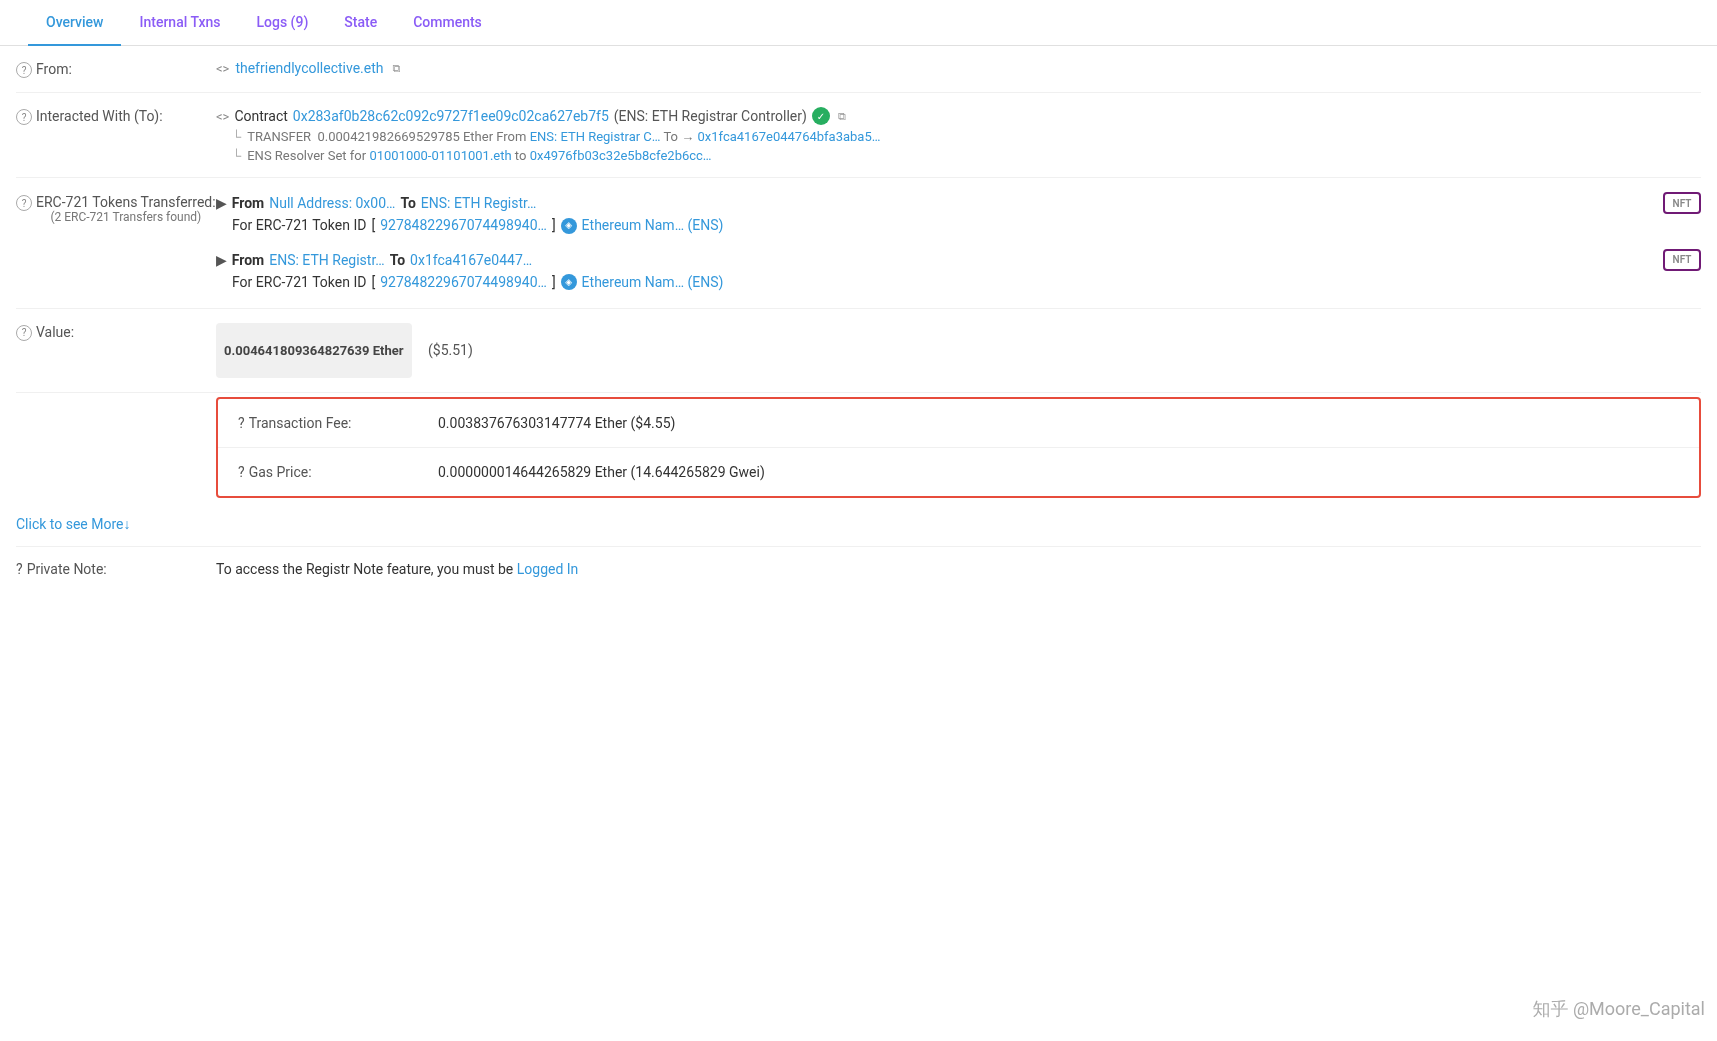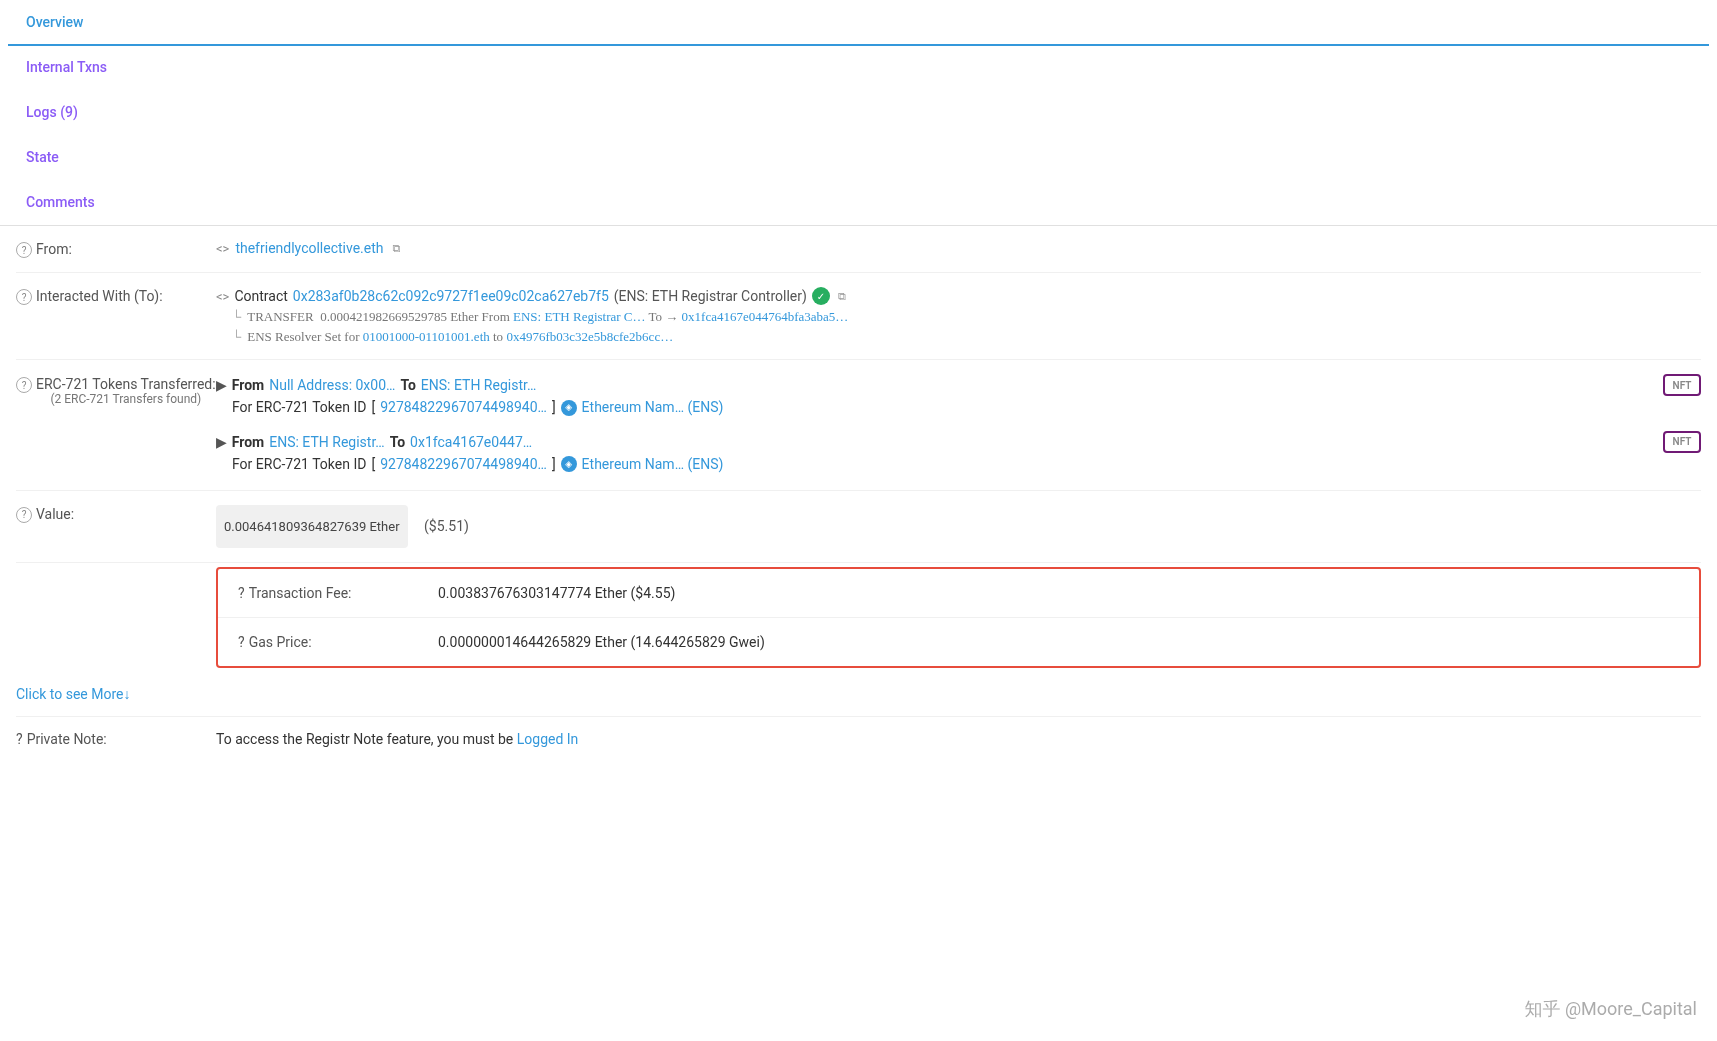--- a/index.html
+++ b/index.html
@@ -7,22 +7,21 @@
       font-family: -apple-system, BlinkMacSystemFont, "Segoe UI", Roboto, sans-serif;
       font-size: 14px;
       color: #333;
       background: #fff;
     }
 
     
     .tabs {
       display: flex;
       border-bottom: 1px solid #e0e0e0;
-      padding: 0 8px;
-      flex-direction: column;
+      padding: 0 28px;
     }
     .tab {
       padding: 14px 18px;
       cursor: pointer;
       color: #8b5cf6;
       font-size: 14px;
       font-weight: 500;
       border-bottom: 2px solid transparent;
       margin-bottom: -1px;
     }
@@ -111,21 +110,20 @@
       font-size: 10px;
     }
     .transfer-line {
       margin-left: 16px;
       color: #555;
       font-size: 13px;
     }
     .transfer-indent {
       display: flex;
       gap: 4px;
-      font-family: Liberation Serif, serif;
     }
     .transfer-indent::before {
       content: "└";
       color: #aaa;
       margin-right: 2px;
     }
 
     
     .erc-block {
       display: flex;
@@ -170,24 +168,25 @@
       justify-content: center;
       color: #fff;
       font-size: 9px;
       flex-shrink: 0;
     }
 
     
     .value-badge {
       background: #f0f0f0;
       border-radius: 4px;
-      padding: 14px 8px;
+      padding: 20px 8px;
       font-size: 13px;
       color: #444;
       display: inline-block;
+      font-weight: bold;
     }
     .usd-value {
       color: #555;
       margin-left: 13px;
     }
 
     
     .red-border-box {
       border: 2px solid #e74c3c;
       border-radius: 4px;
@@ -213,21 +212,21 @@
     
     .private-note-row {
       padding: 14px 0;
       border-top: 1px solid #f0f0f0;
     }
 
     
     .watermark {
       position: fixed;
       bottom: 20px;
-      right: 20px;
+      right: 12px;
       font-size: 18px;
       color: #888;
       opacity: 0.7;
       pointer-events: none;
     }
 
     .copy-icon {
       width: 14px;
       height: 14px;
       display: inline-flex;

